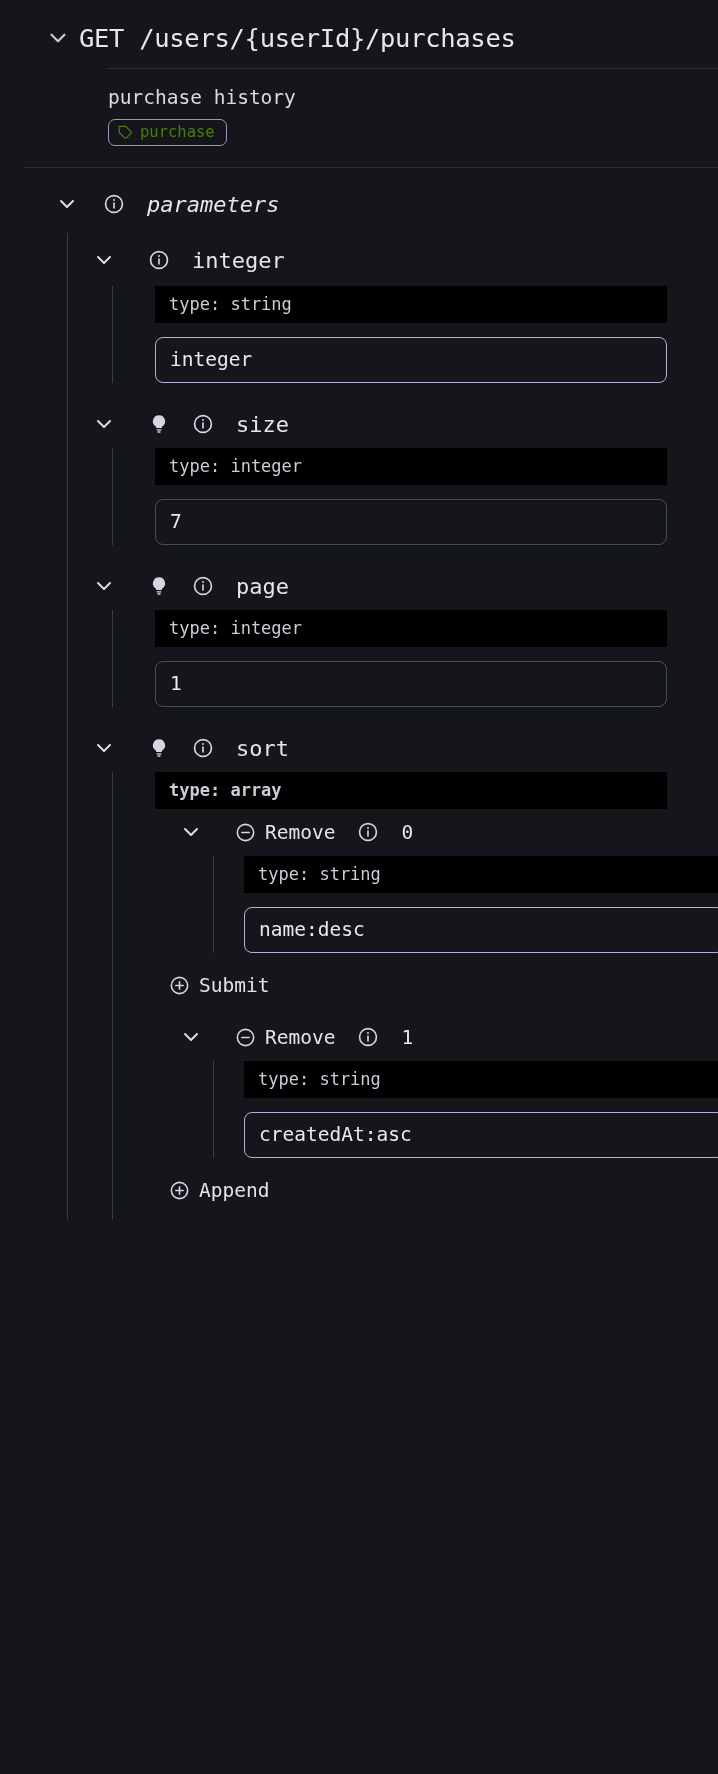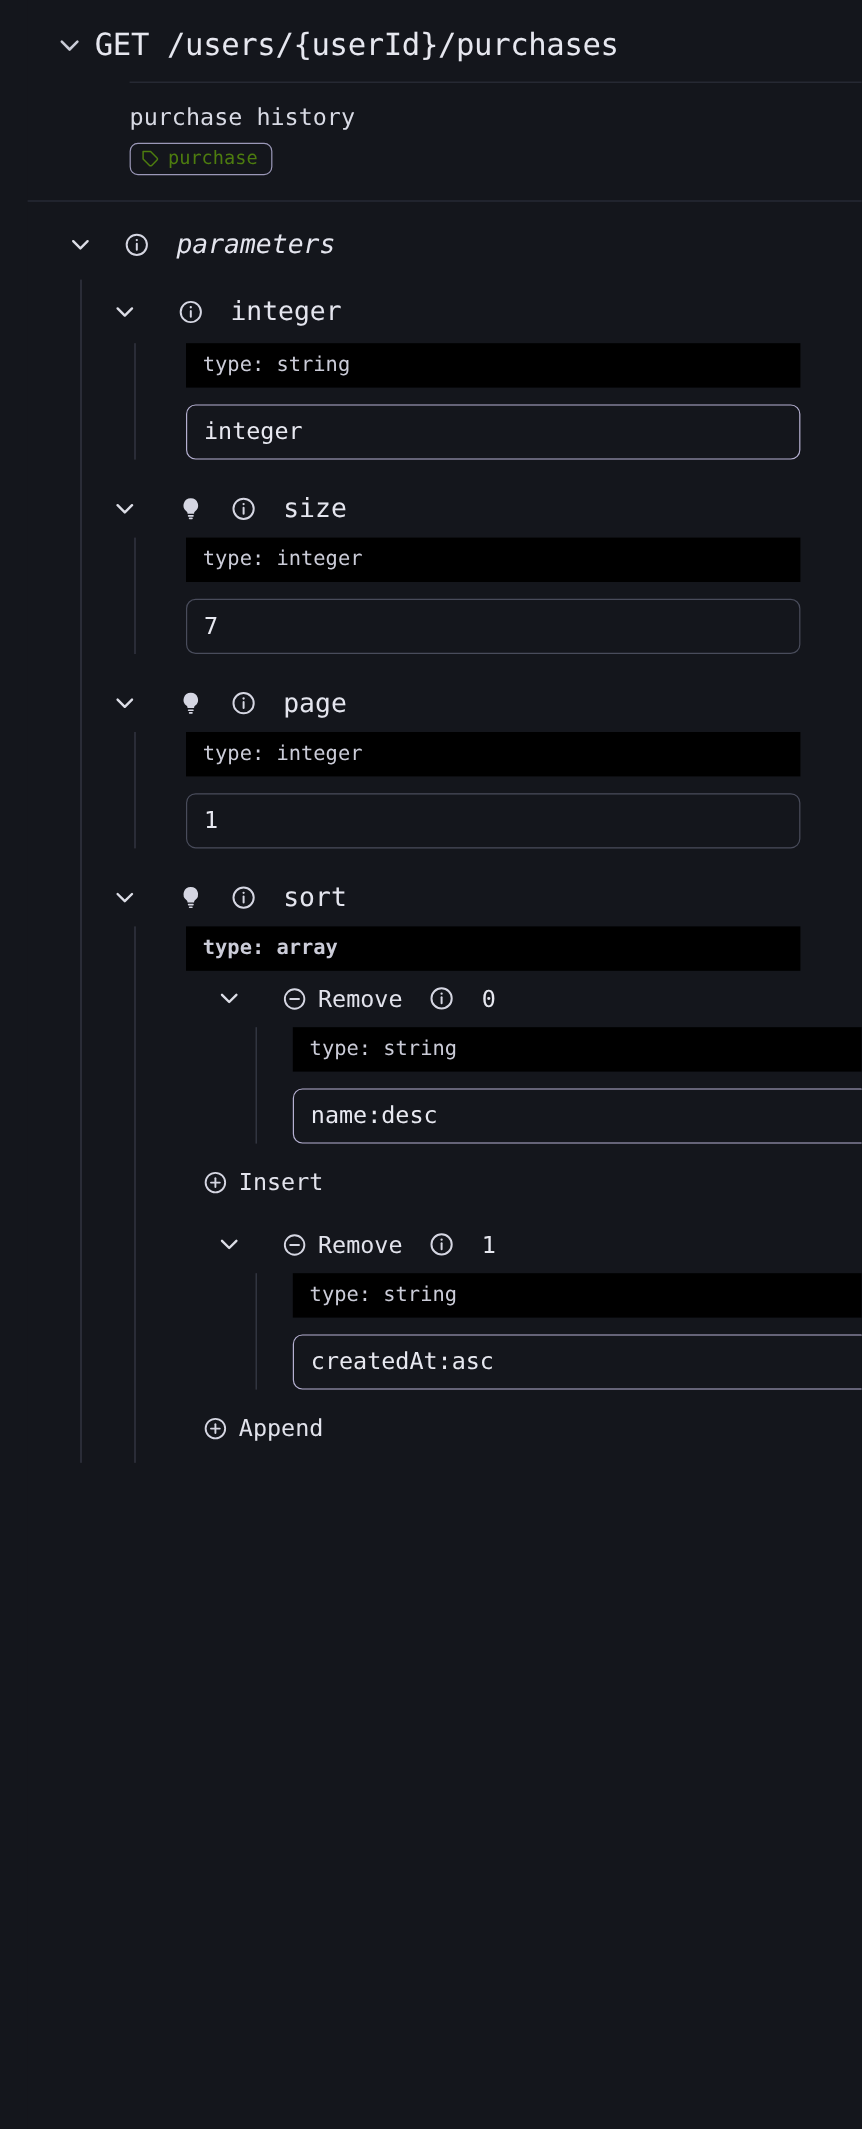--- a/index.html
+++ b/index.html
@@ -391,21 +391,21 @@
 
           <div class="row" style="padding:13px 0 10px 56px;">
             <span class="arr-btn">
               <span class="icon">
                 <svg width="21" height="21" viewBox="0 0 24 24" fill="none" stroke="currentColor" stroke-width="1.8">
                     <circle cx="12" cy="12" r="9.3"></circle>
                     <line x1="12" y1="7.8" x2="12" y2="16.2" stroke-linecap="round"></line>
                     <line x1="7.8" y1="12" x2="16.2" y2="12" stroke-linecap="round"></line>
                   </svg>
               </span>
-              <span>Insert</span>
+              <span>Submit</span>
             </span>
           </div>
 
           <div>
             <div class="row" style="padding:4px 0 5px 56px;">
               <span class="sp-chev">
                 <svg width="24" height="24" viewBox="0 0 24 24" fill="none" stroke="currentColor" stroke-width="2" stroke-linecap="round" stroke-linejoin="round">
                     <polyline points="6 9 12 15 18 9"></polyline>
                   </svg>
               </span>

